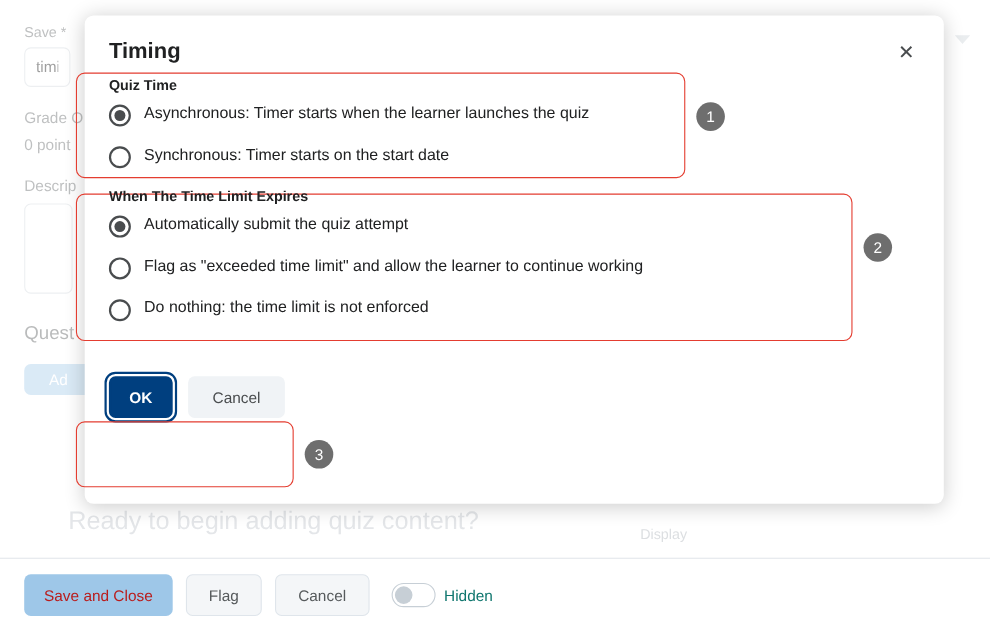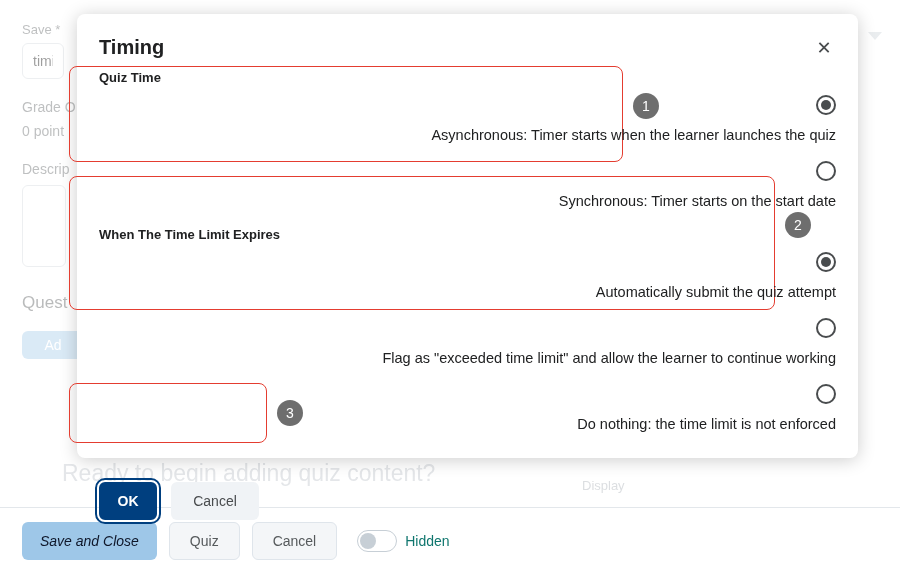--- a/index.html
+++ b/index.html
@@ -13,41 +13,41 @@
   .bg .grade-out { font-size: 14px; color: #565a5c; margin-top: 20px; margin-bottom: 8px; }
   .bg .points { font-size: 14px; color: #565a5c; }
   .bg .desc-label { font-size: 14px; color: #565a5c; margin-top: 22px; margin-bottom: 8px; }
   .bg .desc-box { width: 44px; height: 82px; border: 1px solid #cfd5db; border-radius: 6px; background: #fff; }
   .bg .questions { font-size: 17px; color: #494c4e; margin-top: 26px; }
   .bg .add-btn { margin-top: 18px; height: 28px; width: 62px; background: #9ec7e8; color: #fff; border: none; border-radius: 6px; font-size: 14px; }
   .bg .ready { position: absolute; top: 460px; left: 62px; font-size: 23px; color: #b7bdc4; }
   .bg .display { position: absolute; top: 478px; left: 582px; font-size: 13px; color: #a2a9b0; }
 
   .footer { position: absolute; left: 0; right: 0; bottom: 0; height: 66px; border-top: 1px solid #e3e7eb; display: flex; align-items: center; padding: 0 22px; gap: 12px; }
-  .footer .sac { background: #9ec7e8; color: #0f172a; border: none; border-radius: 6px; height: 38px; padding: 0 18px; font-size: 14px; font-style: italic; }
+  .footer .sac { background: #9ec7e8; color: #b91c1c; border: none; border-radius: 6px; height: 38px; padding: 0 18px; font-size: 14px; }
   .footer .sec { background: #f4f6f8; color: #565a5c; border: 1px solid #dfe5eb; border-radius: 6px; height: 38px; padding: 0 20px; font-size: 14px; }
   .footer .toggle { display: flex; align-items: center; gap: 8px; margin-left: 8px; color: #0f766e; font-size: 14px; }
   .footer .toggle .switch { width: 40px; height: 22px; border: 1px solid #c7cfd6; border-radius: 12px; position: relative; }
   .footer .toggle .switch:after { content: ""; position: absolute; left: 2px; top: 2px; width: 16px; height: 16px; background: #c7cfd6; border-radius: 50%; }
 
   .dropdown-caret { position: absolute; top: 32px; right: 18px; width: 0; height: 0; border-left: 7px solid transparent; border-right: 7px solid transparent; border-top: 8px solid #c7cfd6; }
 
   
   .blur { position: absolute; inset: 0; background: rgba(255,255,255,0.62); pointer-events: none; }
 
   
   .dialog { position: absolute; top: 14px; left: 77px; width: 781px; height: 444px; background: #fff; border-radius: 8px; box-shadow: 0 2px 18px rgba(0,0,0,0.2); }
   .dialog .dlg-header { display: flex; justify-content: space-between; align-items: flex-start; padding: 22px 22px 10px 22px; }
   .dialog .dlg-title { font-size: 20px; font-weight: 700; color: #202122; }
   .dialog .close-btn { width: 24px; height: 24px; border: none; background: transparent; font-size: 18px; line-height: 1; cursor: pointer; color: #494c4e; }
   .dialog .body { padding: 0 22px 18px 22px; position: relative; }
 
   .group { position: relative; }
   .group-title { font-size: 13px; font-weight: 700; color: #202122; margin-bottom: 10px; }
-  .radio-row { display: flex; align-items: flex-end; gap: 12px; margin: 10px 0 18px 0; flex-direction: column; }
+  .radio-row { display: flex; align-items: flex-start; gap: 12px; margin: 10px 0 18px 0; }
   .radio { width: 20px; height: 20px; border: 2px solid #494c4e; border-radius: 50%; display: inline-flex; align-items: center; justify-content: center; flex: none; }
   .radio.checked:after { content: ""; width: 10px; height: 10px; background: #494c4e; border-radius: 50%; }
   .radio-label { font-size: 14.5px; color: #202122; }
 
   .outline-box { position: absolute; border: 1.3px solid #e43d30; border-radius: 8px; pointer-events: none; }
   .badge { position: absolute; width: 26px; height: 26px; border-radius: 50%; background: #6e6e6e; color: #fff; font-size: 14px; display: flex; align-items: center; justify-content: center; }
 
   .btn-row { display: flex; gap: 14px; margin-top: 50px; }
   .btn-ok { width: 58px; height: 38px; background: #003f7f; color: #fff; border: 2px solid #003f7f; outline: 2px solid #003f7f; outline-offset: 2px; border-radius: 6px; font-size: 14px; font-weight: 600; }
   .btn-cancel { width: 88px; height: 38px; background: #f0f3f6; color: #494c4e; border: none; border-radius: 6px; font-size: 14px; }
@@ -71,21 +71,21 @@
     <button class="add-btn">Ad</button>
     <div class="ready">Ready to begin adding quiz content?</div>
     <div class="display">Display</div>
     <div class="dropdown-caret"></div>
   </div>
 
   <div class="blur"></div>
 
   <div class="footer">
     <button class="sac">Save and Close</button>
-    <button class="sec">Quiz</button>
+    <button class="sec">Flag</button>
     <button class="sec">Cancel</button>
     <div class="toggle">
       <div class="switch"></div>
       <span>Hidden</span>
     </div>
   </div>
 
   <div class="dialog">
     <div class="dlg-header">
       <div class="dlg-title">Timing</div>

